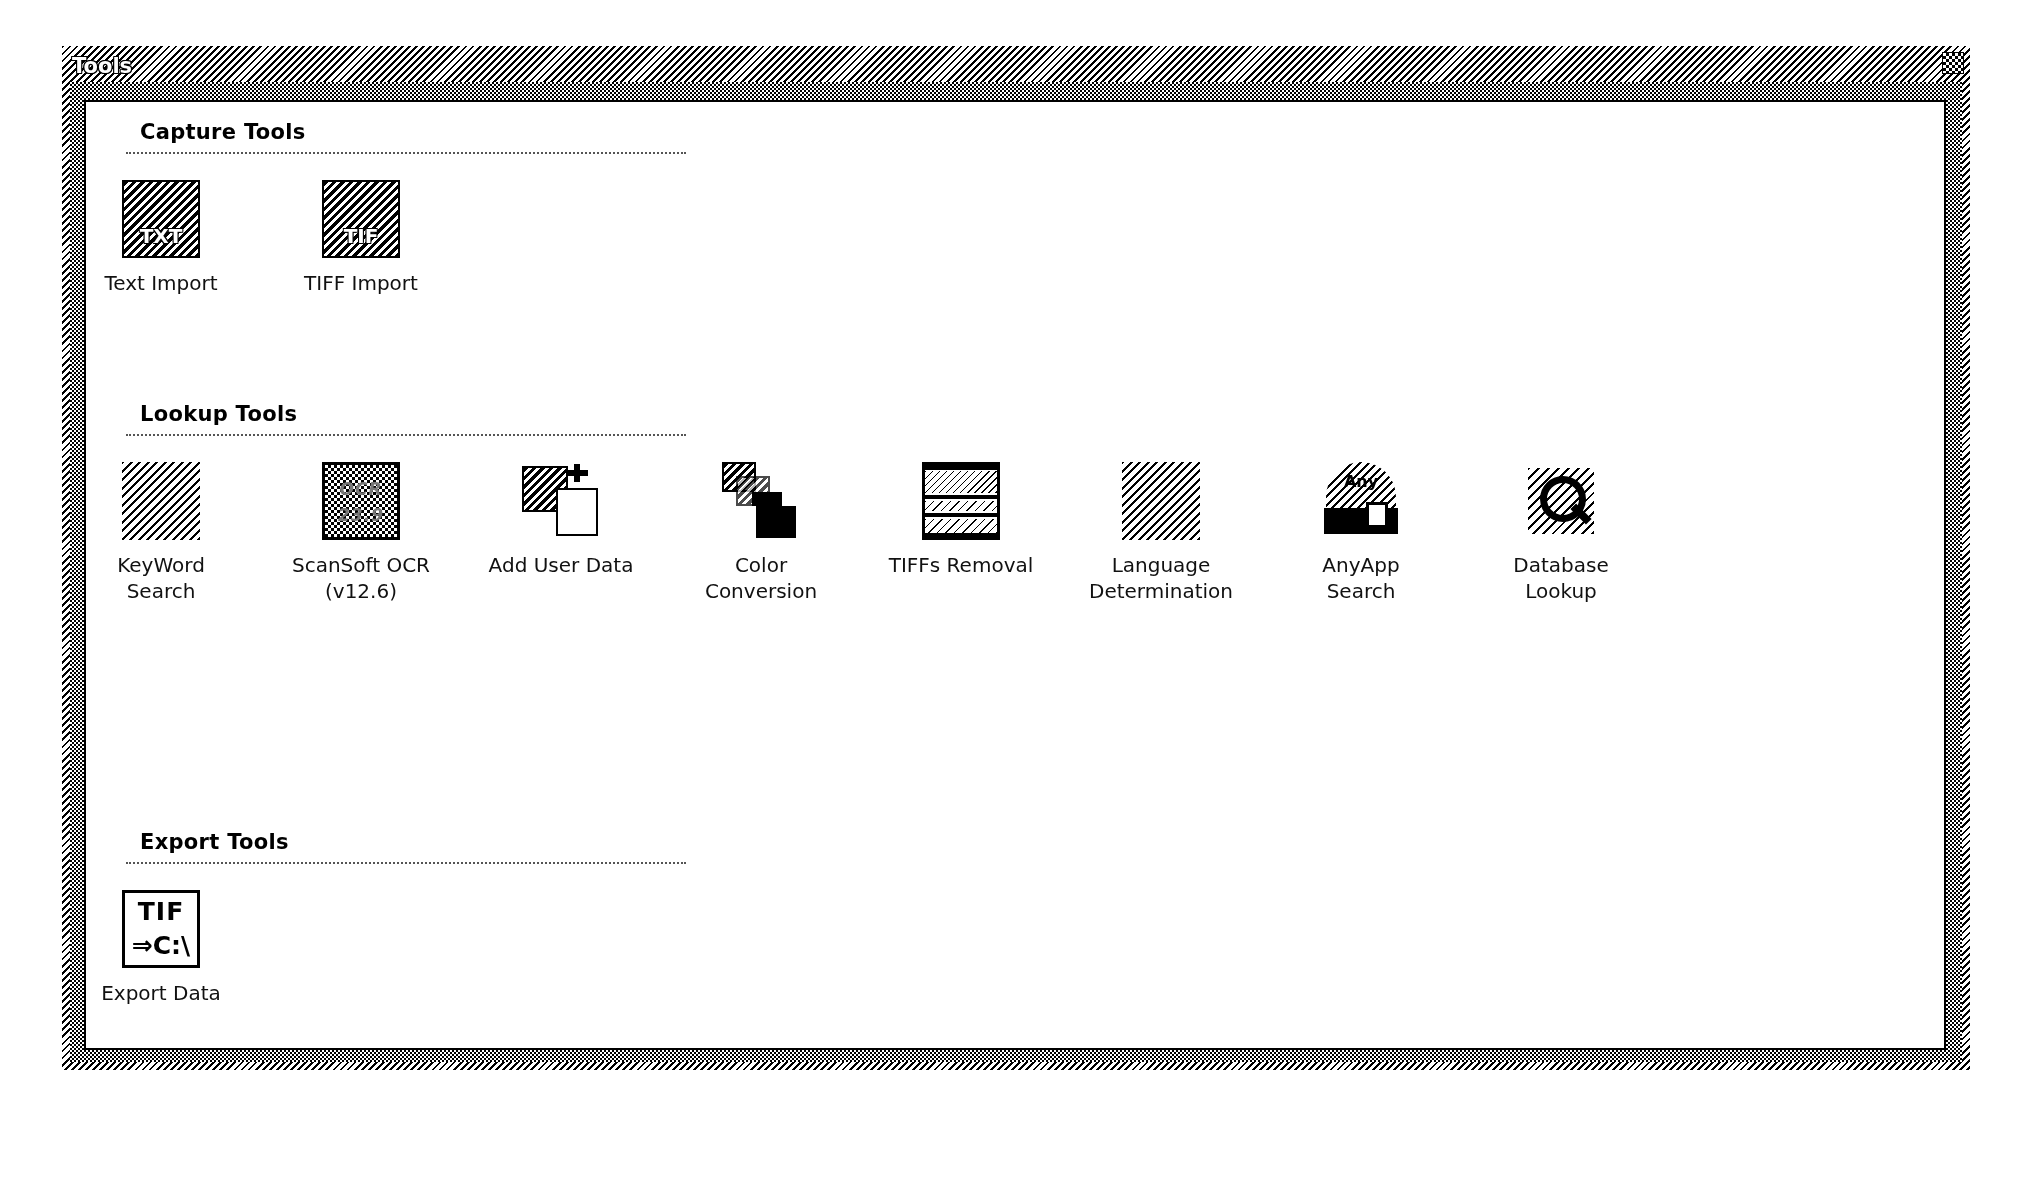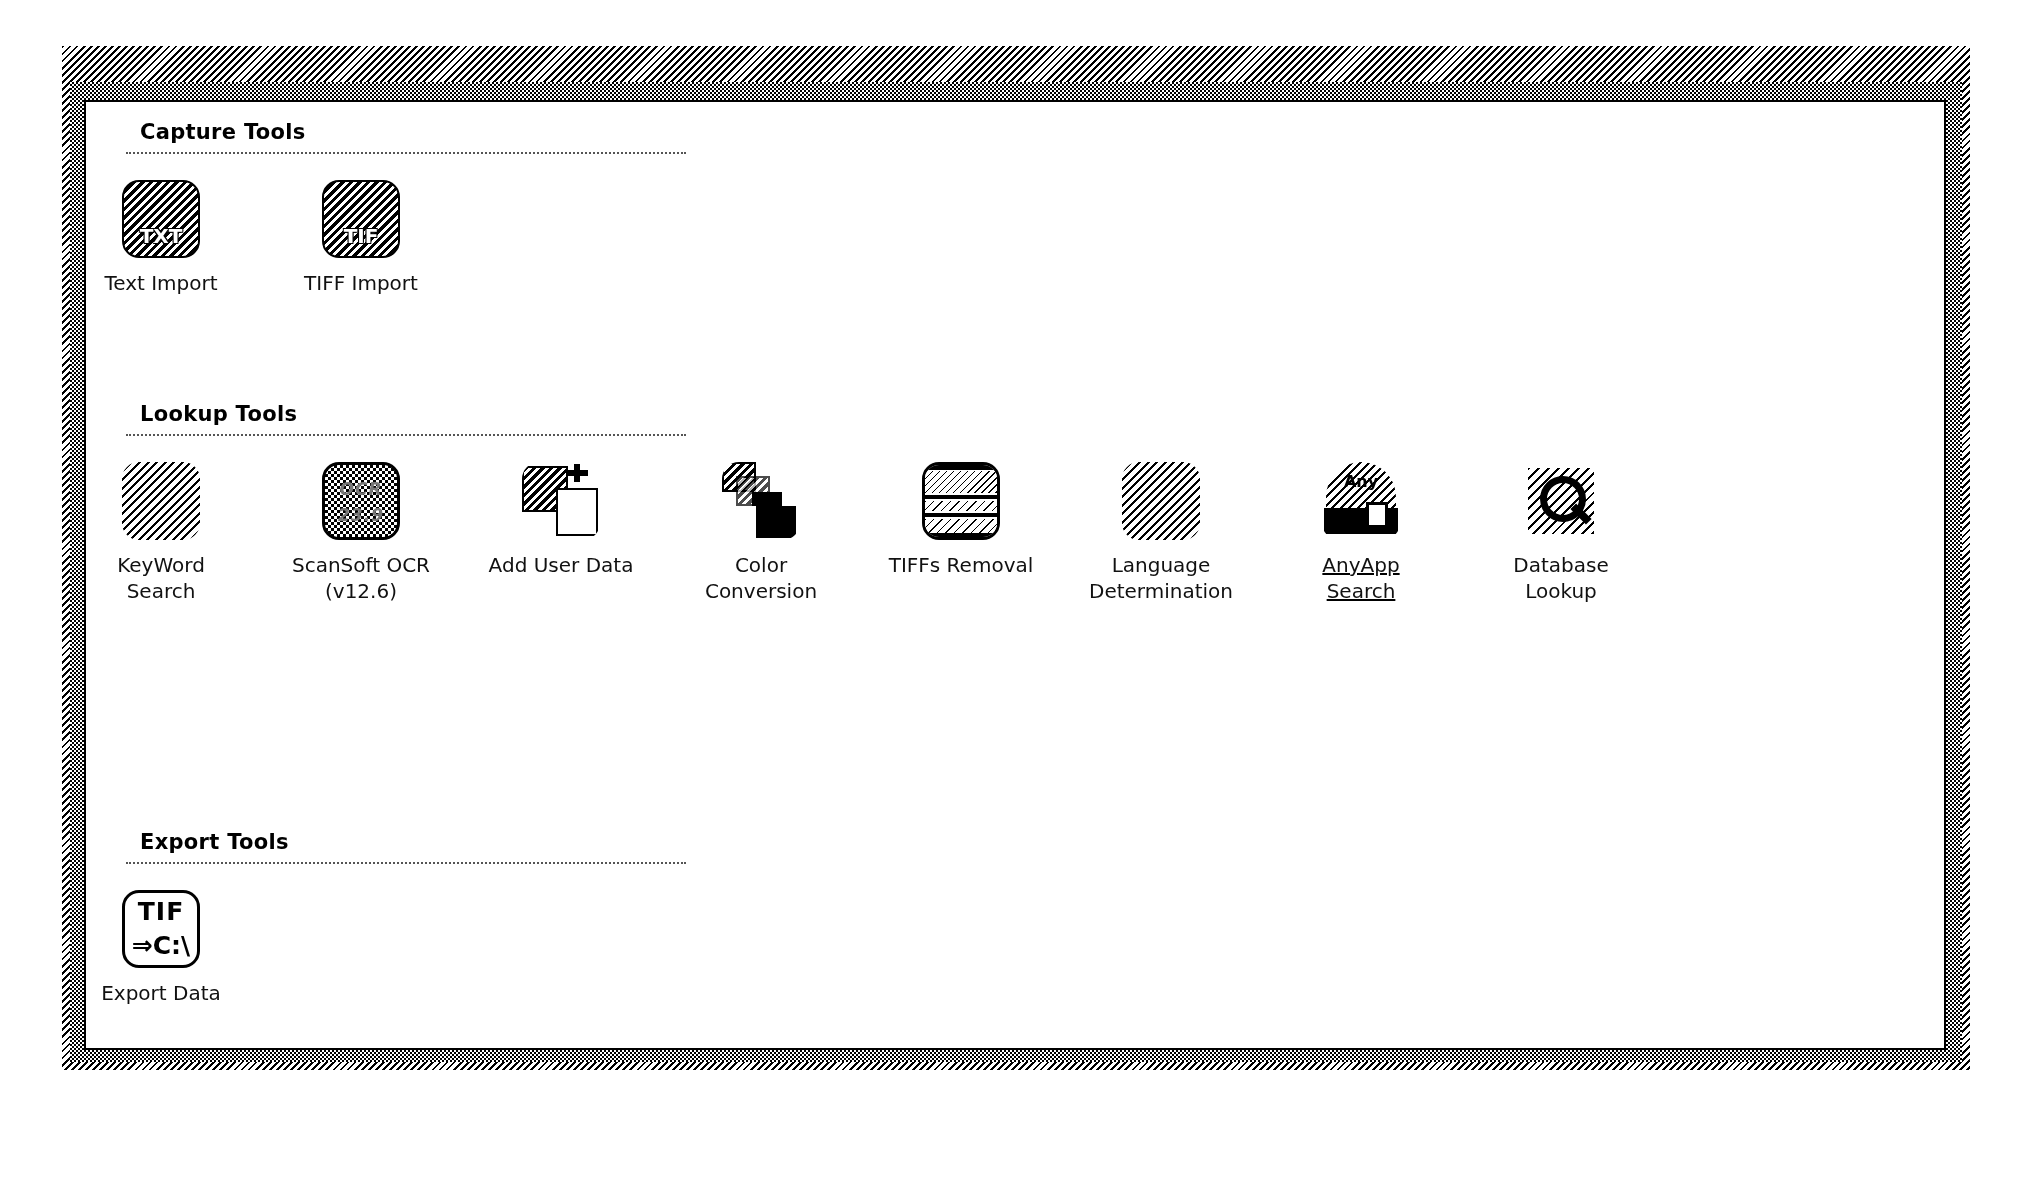--- a/index.html
+++ b/index.html
@@ -106,21 +106,20 @@
     position: absolute;
     width: 150px;
     text-align: center;
   }
   .tool-icon {
     width: 78px; height: 78px;
     margin: 0 auto;
     box-sizing: border-box;
     position: relative;
     overflow: hidden;
-    border-radius: 17px;
   }
   .tool-label {
     margin-top: 12px;
     font-size: 20px;
     line-height: 26px;
     color: #111;
     white-space: pre-line;
   }
 
   
@@ -194,20 +193,24 @@
     border-radius: 50%;
     border: 7px solid #000;
     box-sizing: border-box;
   }
 </style>
 </head>
 <body>
 
 <div id="tools-window">
 
+  <div id="titlebar">
+    <div id="window-title">Tools</div>
+    <div id="close-button"></div>
+  </div>
 
   <div id="dither-frame"></div>
 
   <div id="client">
 
   <div class="group" style="top: 18px; height: 1px;">
         <div class="group-header" style="top: 0px;">Capture Tools</div>
         <div class="group-rule" style="top: 32px; right: auto; width: 560px;"></div>
         <div class="tool" style="left: 0px; top: 60px;">
           <div class="tool-icon ic-hatch-dark">
@@ -267,21 +270,21 @@
             <div style="position:absolute;left:0;right:0;top:36px;height:10px;background-image:repeating-linear-gradient(135deg,#000 0px,#000 1px,#fff 1px,#fff 6px)"></div>
             <div style="position:absolute;left:0;right:0;top:54px;height:14px;background-image:repeating-linear-gradient(135deg,#000 0px,#000 1px,#fff 1px,#fff 6px)"></div>
           </div>
           <div class="tool-label">TIFFs Removal</div>
         </div>
         <div class="tool" style="left: 1000px; top: 60px;">
           <div class="tool-icon ic-hatch-soft"></div>
           <div class="tool-label">Language
 Determination</div>
         </div>
-        <div class="tool" style="left: 1200px; top: 60px; text-decoration: underline;">
+        <div class="tool" style="left: 1200px; top: 60px;">
           <div class="tool-icon" style="position:relative">
             <div style="position:absolute;left:4px;top:0;right:4px;height:46px;background-image:repeating-linear-gradient(135deg,#000 0px,#000 2px,#fff 2px,#fff 6px);border-radius:38px 38px 0 0"></div>
             <div class="glyph" style="position:absolute;left:0;right:0;top:10px;text-align:center;font-size:16px;font-weight:bold;color:#000">Any</div>
             <div class="sq-solid" style="left:2px;top:46px;width:74px;height:26px"></div>
             <div class="sq-white" style="left:44px;top:40px;width:22px;height:26px;border-width:3px"></div>
           </div>
           <div class="tool-label">AnyApp
 Search</div>
         </div>
         <div class="tool" style="left: 1400px; top: 60px;">

